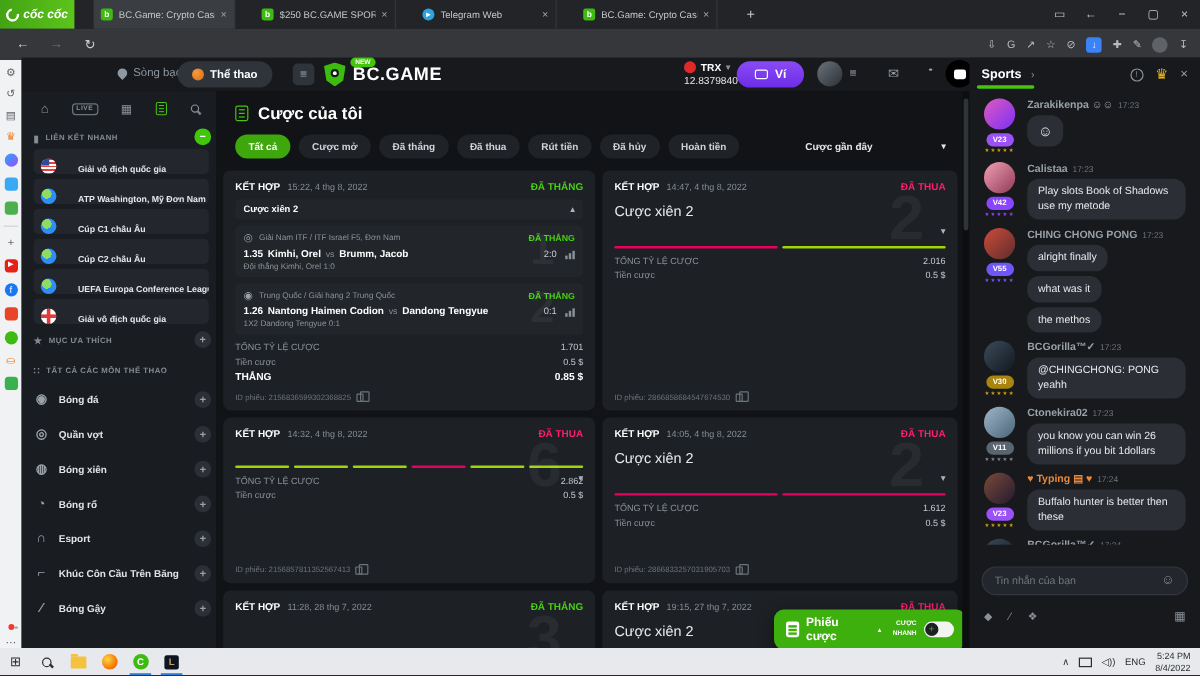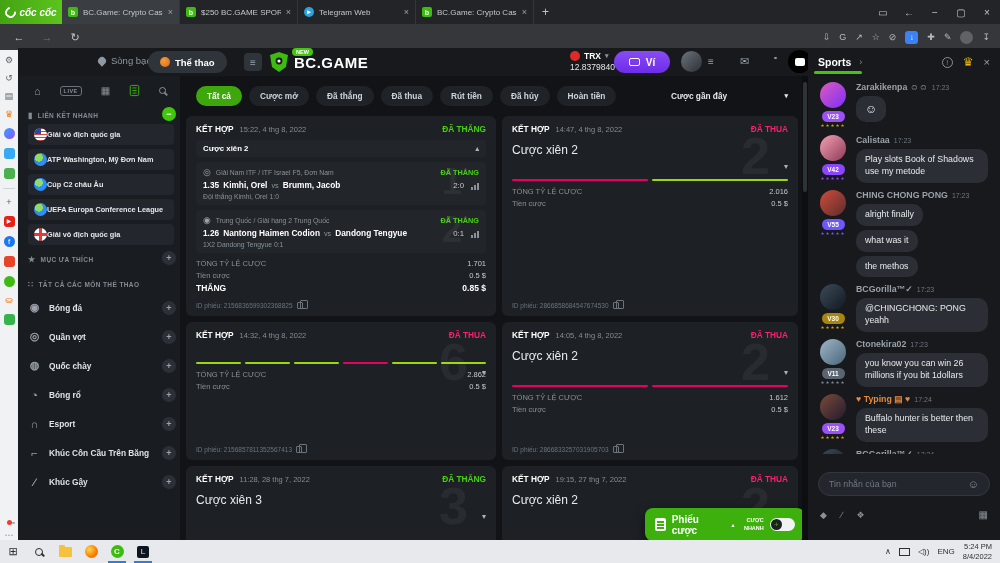--- a/index.html
+++ b/index.html
@@ -1,20 +1,20 @@
 <!DOCTYPE html>
 <html><head>
 <meta charset="utf-8">
 <style>
   *{margin:0;padding:0;box-sizing:border-box;font-family:"Liberation Sans",sans-serif;}
   html,body{background:#000;}
   #screen{position:relative;width:1000px;height:563px;overflow:hidden;background:#131518;}
 
   
-  .tabbar{position:absolute;left:0;top:0;width:1000px;height:24px;background:#222427;display:flex;align-items:center;}
+  .tabbar{position:absolute;left:0;top:0;width:1000px;height:24px;background:#222427;display:flex;align-items:center;gap:16px;}
   .brand{width:62px;height:24px;background:linear-gradient(90deg,#43a313,#5cc41c);display:flex;align-items:center;justify-content:center;gap:3px;color:#fff;font-weight:bold;font-style:italic;font-size:10px;}
   .brand .blogo{width:11px;height:11px;border:2px solid #fff;border-radius:50%;border-top-color:transparent;transform:rotate(35deg);}
   .tab{width:118px;height:24px;display:flex;align-items:center;gap:5px;padding:0 6px;border-right:1px solid #34363a;color:#c4c7cb;font-size:8px;}
   .tab.active{background:#3a3d41;}
   .tab .ttl{flex:1;overflow:hidden;white-space:nowrap;text-overflow:clip;}
   .fav{width:10px;height:10px;border-radius:2px;flex:none;display:flex;align-items:center;justify-content:center;font-size:7px;color:#fff;font-weight:bold;}
   .fav.bc{background:#3dbb10;}
   .fav.tg{background:#2aa3e0;border-radius:50%;}
   .tab .x{color:#9aa0a6;font-size:9px;}
   .newtab{color:#c4c7cb;font-size:12px;margin-left:8px;}
@@ -65,21 +65,21 @@
   .bubbleic::after{content:'';position:absolute;bottom:-3px;left:1px;border:3px solid transparent;border-top-color:#fff;}
 
   
   .sidebar{position:absolute;left:18px;top:76px;width:162px;bottom:23px;background:#191c20;overflow:hidden;}
   .topnav{display:flex;align-items:center;justify-content:space-between;padding:8px 14px 10px 16px;color:#8a9198;}
   .livepill{border:1px solid #6b737b;border-radius:3px;font-size:5.5px;font-weight:bold;padding:1px 3px;letter-spacing:.5px;}
   .sec-label{display:flex;align-items:center;gap:5px;padding:4px 10px;color:#848b93;font-size:6.5px;font-weight:bold;letter-spacing:.4px;position:relative;}
   .circ-btn{position:absolute;right:4px;top:0px;width:14px;height:14px;border-radius:50%;display:flex;align-items:center;justify-content:center;font-size:9px;}
   .circ-btn.green{background:#40c709;color:#fff;}
   .circ-btn.gray{background:#2c3036;color:#9aa2aa;}
-  .qlink{margin:0 6px 4px 10px;height:21px;background:#23262c;border-radius:4px;display:flex;align-items:center;gap:0;padding:0 6px;color:#e4e7ea;font-size:7.3px;font-weight:bold;white-space:nowrap;overflow:hidden;}
+  .qlink{margin:0 6px 4px 10px;height:21px;background:#23262c;border-radius:4px;display:flex;align-items:flex-end;gap:18px;padding:0 6px;color:#e4e7ea;font-size:7.3px;font-weight:bold;white-space:nowrap;overflow:hidden;}
   .fico{width:13px;height:13px;border-radius:50%;flex:none;}
   .fico.globe{background:radial-gradient(circle at 38% 35%,#8fdc62 0 34%,#2f8ef5 35% 100%);}
   .fico.us{background:repeating-linear-gradient(180deg,#e04040 0 1.5px,#fff 1.5px 3px);position:relative;overflow:hidden;}
   .fico.us::after{content:'';position:absolute;left:0;top:0;width:7px;height:6px;background:#2b4b9b;}
   .fico.eng{background:linear-gradient(#e23b3b,#e23b3b) center/100% 3px no-repeat,linear-gradient(#e23b3b,#e23b3b) center/3px 100% no-repeat,#fff;}
   .sport-row{display:flex;align-items:center;gap:8px;padding:0 10px;height:29px;color:#dfe3e7;font-size:8.3px;font-weight:bold;position:relative;}
   .sport-row .sic{color:#9aa2aa;font-size:11px;width:13px;text-align:center;}
   .sport-row .circ-btn{top:8px;}
 
   
@@ -311,20 +311,24 @@
     <div class="qlink">
       <span class="fico us"></span>
       <span>Giải vô địch quốc gia</span>
     </div>
     <div class="qlink">
       <span class="fico globe"></span>
       <span>ATP Washington, Mỹ Đơn Nam</span>
     </div>
     <div class="qlink">
       <span class="fico globe"></span>
+      <span>Cúp C1 châu Âu</span>
+    </div>
+    <div class="qlink">
+      <span class="fico globe"></span>
       <span>Cúp C2 châu Âu</span>
     </div>
     <div class="qlink">
       <span class="fico globe"></span>
       <span>UEFA Europa Conference League</span>
     </div>
     <div class="qlink">
       <span class="fico eng"></span>
       <span>Giải vô địch quốc gia</span>
     </div>
@@ -342,46 +346,50 @@
       <span>Bóng đá</span>
       <span class="circ-btn gray">+</span>
     </div>
     <div class="sport-row">
       <span class="sic">◎</span>
       <span>Quần vợt</span>
       <span class="circ-btn gray">+</span>
     </div>
     <div class="sport-row">
       <span class="sic">◍</span>
-      <span>Quốc chày</span>
+      <span>Bóng xiên</span>
       <span class="circ-btn gray">+</span>
     </div>
     <div class="sport-row">
       <span class="sic">◔</span>
       <span>Bóng rổ</span>
       <span class="circ-btn gray">+</span>
     </div>
     <div class="sport-row">
       <span class="sic">∩</span>
       <span>Esport</span>
       <span class="circ-btn gray">+</span>
     </div>
     <div class="sport-row">
       <span class="sic">⌐</span>
       <span>Khúc Côn Cầu Trên Băng</span>
       <span class="circ-btn gray">+</span>
     </div>
     <div class="sport-row">
       <span class="sic">∕</span>
-      <span>Khúc Gậy</span>
+      <span>Bóng Gậy</span>
       <span class="circ-btn gray">+</span>
     </div>
   </div>
 
   <div class="main">
+    <div class="m-title">
+      <span class="doc"></span>
+      <span>Cược của tôi</span>
+    </div>
     <div class="filters">
       <span class="fpill active">Tất cả</span>
       <span class="fpill">Cược mở</span>
       <span class="fpill">Đã thắng</span>
       <span class="fpill">Đã thua</span>
       <span class="fpill">Rút tiền</span>
       <span class="fpill">Đã hủy</span>
       <span class="fpill">Hoàn tiền</span>
       <span class="sort">
         <span>Cược gần đây</span>
@@ -544,21 +552,20 @@
           <span class="copy"></span>
         </div>
       </div>
 
       <div class="card">
         <div class="card-head">
           <span class="k">KẾT HỢP</span>
           <span class="d">11:28, 28 thg 7, 2022</span>
           <span class="status win">ĐÃ THẮNG</span>
         </div>
-        <div class="card-title">Cược xiên 3</div>
         <div class="wm">3</div>
         <span class="caret">▾</span>
 
       </div>
 
       <div class="card">
         <div class="card-head">
           <span class="k">KẾT HỢP</span>
           <span class="d">19:15, 27 thg 7, 2022</span>
           <span class="status lose">ĐÃ THUA</span>

